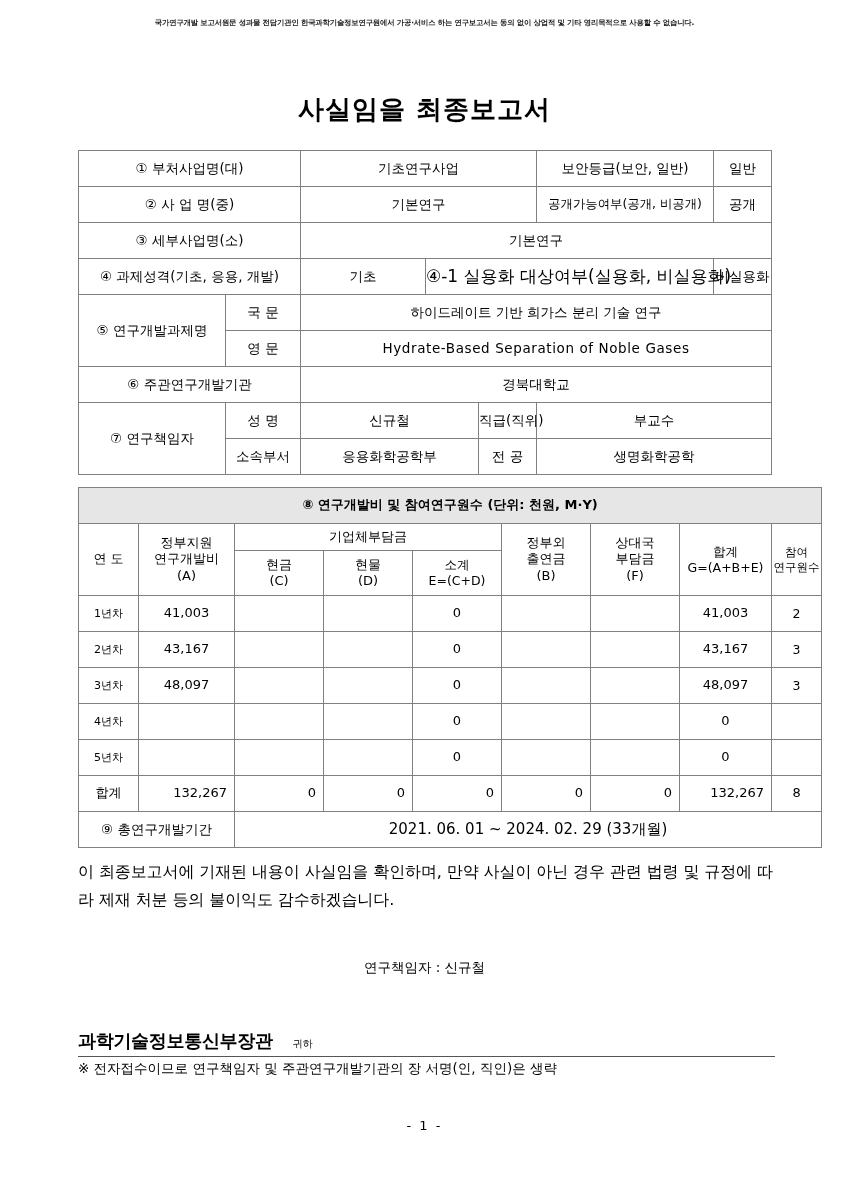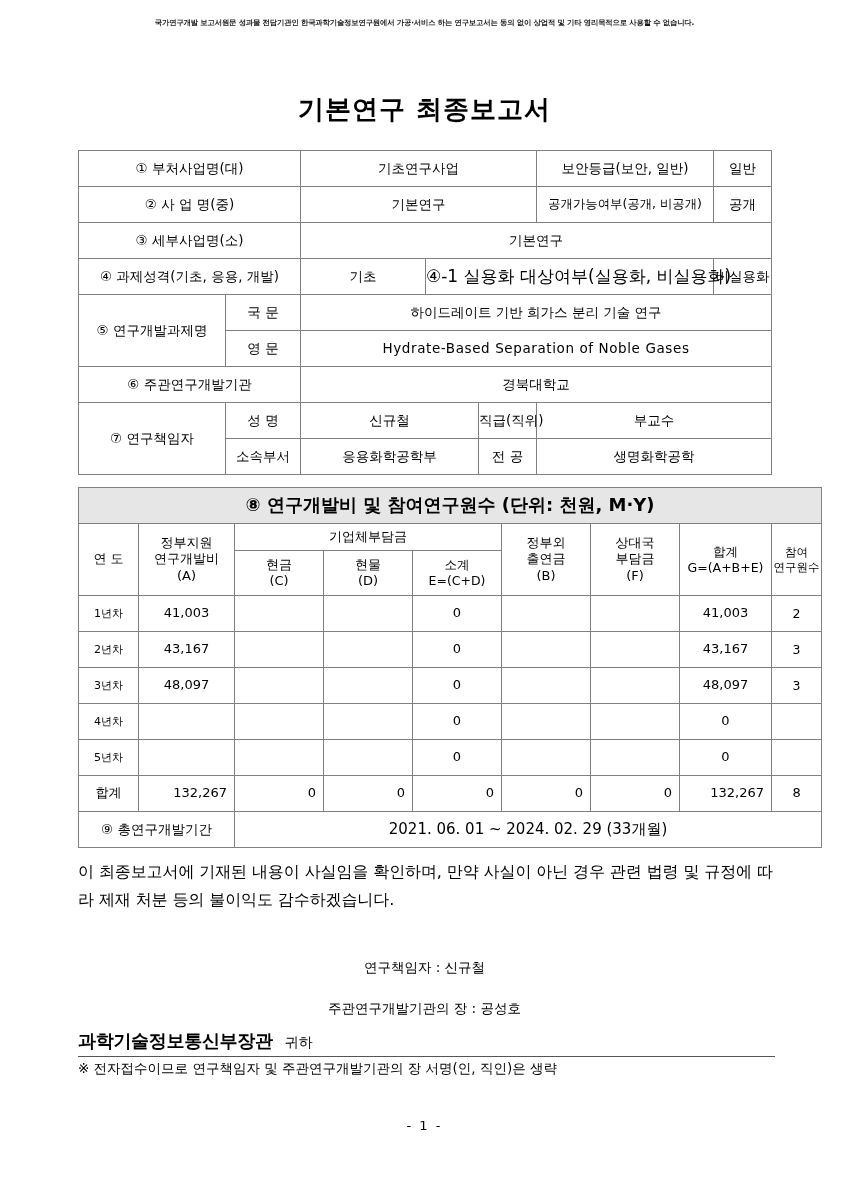--- a/index.html
+++ b/index.html
@@ -73,21 +73,21 @@
     text-align: center;
     margin-top: 8px;
   }
   td.tall { height: 48px; }
 
   
   .budget-caption {
     background: #e6e6e6 !important;
     text-align: center !important;
     font-weight: bold;
-    font-size: 18px;
+    font-size: 13px;
     height: 34px;
     margin-top: 48px;
   }
   table.budget {
     position: absolute;
     left: 78px;
     width: 693px;
     border-collapse: collapse;
     table-layout: fixed;
     font-size: 12.5px;
@@ -149,22 +149,22 @@
     width: 697px;
     border-bottom: 1.5px solid #555555;
     padding-bottom: 3px;
   }
   .minister-name {
     font-size: 18px;
     font-weight: bold;
     letter-spacing: -0.3px;
   }
   .minister-suffix {
-    font-size: 14px;
-    margin-left: 12px;
+    font-size: 10px;
+    margin-left: 20px;
   }
   .note-line {
     position: absolute;
     top: 1060px;
     left: 78px;
     width: 697px;
     font-size: 13.5px;
   }
   .page-number {
     position: absolute;
@@ -177,21 +177,21 @@
   }
   .nowrap { white-space: nowrap; }
 </style>
 </head>
 <body>
 
 <div class="page">
 
   <div class="copyright-header">국가연구개발 보고서원문 성과물 전담기관인 한국과학기술정보연구원에서 가공·서비스 하는 연구보고서는 동의 없이 상업적 및 기타 영리목적으로 사용할 수 없습니다.</div>
 
-  <div class="doc-title">기본연구 최종보고서</div>
+  <div class="doc-title">사실임을 최종보고서</div>
 
   <table class="main-table">
     <colgroup>
       <col style="width:147px">
       <col style="width:75px">
       <col style="width:125px">
       <col style="width:53px">
       <col style="width:58px">
       <col style="width:177px">
       <col style="width:58px">
@@ -375,21 +375,20 @@
       <tr>
         <td class="bh" colspan="2" style="font-size:13.5px">⑨ 총연구개발기간</td>
         <td colspan="7" style="font-size:15px">2021. 06. 01 ~ 2024. 02. 29 (33개월)</td>
       </tr>
     </tbody>
   </table>
 
   <div class="declaration">이 최종보고서에 기재된 내용이 사실임을 확인하며, 만약 사실이 아닌 경우 관련 법령 및 규정에 따라 제재 처분 등의 불이익도 감수하겠습니다.</div>
 
   <div class="sig-block sig-leader">연구책임자 :  신규철</div>
-  <div class="sig-block sig-org">주관연구개발기관의 장 :  공성호</div>
 
   <div class="minister-line">
     <span class="minister-name">과학기술정보통신부장관</span><span class="minister-suffix">귀하</span>
   </div>
 
   <div class="note-line">※ 전자접수이므로 연구책임자 및 주관연구개발기관의 장 서명(인, 직인)은 생략</div>
 
   <div class="page-number">- 1 -</div>
 
 </div>

